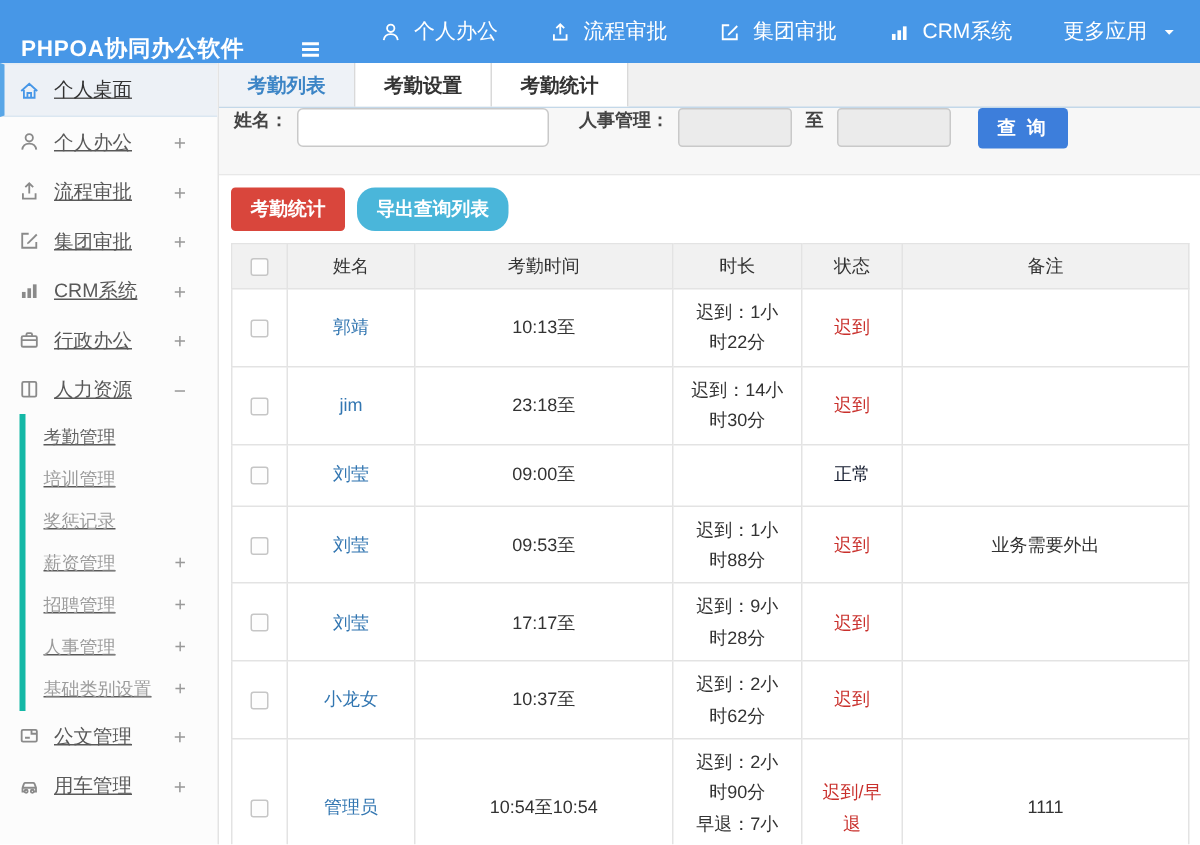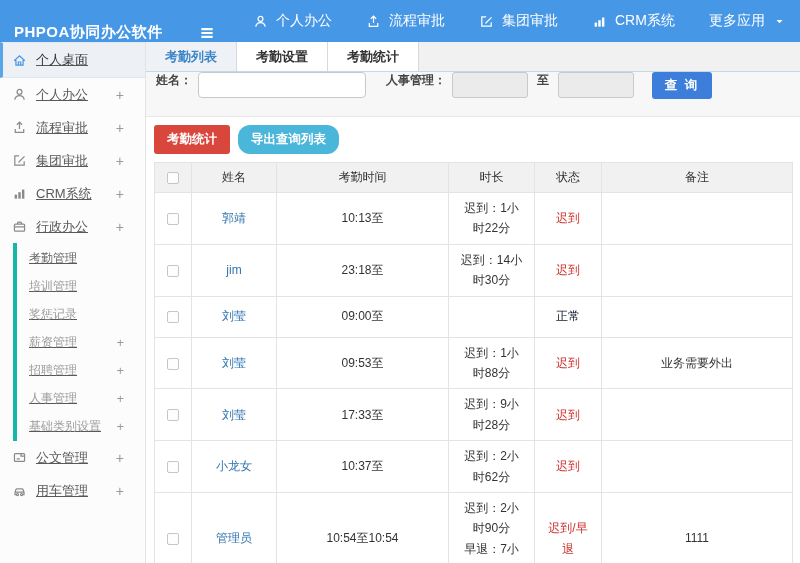--- a/index.html
+++ b/index.html
@@ -183,20 +183,30 @@
     </div>
     <div class="side-item">
       <span class="icon">
         <svg width="15" height="15" viewBox="0 0 16 16" fill="none" stroke="currentColor" stroke-width="1.3">
           <rect x="2.6" y="5.4" width="10.8" height="7.6" rx="1"></rect>
           <path d="M6 5.4V4.2c0-.5.4-.9.9-.9h2.2c.5 0 .9.4.9.9v1.2M2.6 8.3h10.8"></path>
         </svg>
       </span>
       <span class="label">行政办公</span>
       <span class="expand-sign">+</span>
+    </div>
+    <div class="side-item">
+      <span class="icon">
+        <svg width="15" height="15" viewBox="0 0 16 16" fill="none" stroke="currentColor" stroke-width="1.3">
+          <rect x="3" y="2.8" width="10" height="10.4" rx="1"></rect>
+          <path d="M8 2.8v10.4"></path>
+        </svg>
+      </span>
+      <span class="label">人力资源</span>
+      <span class="expand-sign">−</span>
     </div>
     <div class="sub-menu">
       <div class="sub-item current"><span>考勤管理</span></div>
       <div class="sub-item"><span>培训管理</span></div>
       <div class="sub-item"><span>奖惩记录</span></div>
       <div class="sub-item"><span>薪资管理</span><span class="expand-sign">+</span></div>
       <div class="sub-item"><span>招聘管理</span><span class="expand-sign">+</span></div>
       <div class="sub-item"><span>人事管理</span><span class="expand-sign">+</span></div>
       <div class="sub-item"><span>基础类别设置</span><span class="expand-sign">+</span></div>
     </div>
@@ -299,21 +309,21 @@
           <td><span>09:53至</span></td>
           <td>
             <span class="dur-line">迟到：1小时88分</span>
           </td>
           <td><span class="status-late">迟到</span></td>
           <td><span>业务需要外出</span></td>
         </tr>
         <tr>
           <td class="check"><span class="checkbox"></span></td>
           <td><span class="name-link">刘莹</span></td>
-          <td><span>17:33至</span></td>
+          <td><span>17:17至</span></td>
           <td>
             <span class="dur-line">迟到：9小时28分</span>
           </td>
           <td><span class="status-late">迟到</span></td>
           <td><span></span></td>
         </tr>
         <tr>
           <td class="check"><span class="checkbox"></span></td>
           <td><span class="name-link">小龙女</span></td>
           <td><span>10:37至</span></td>

